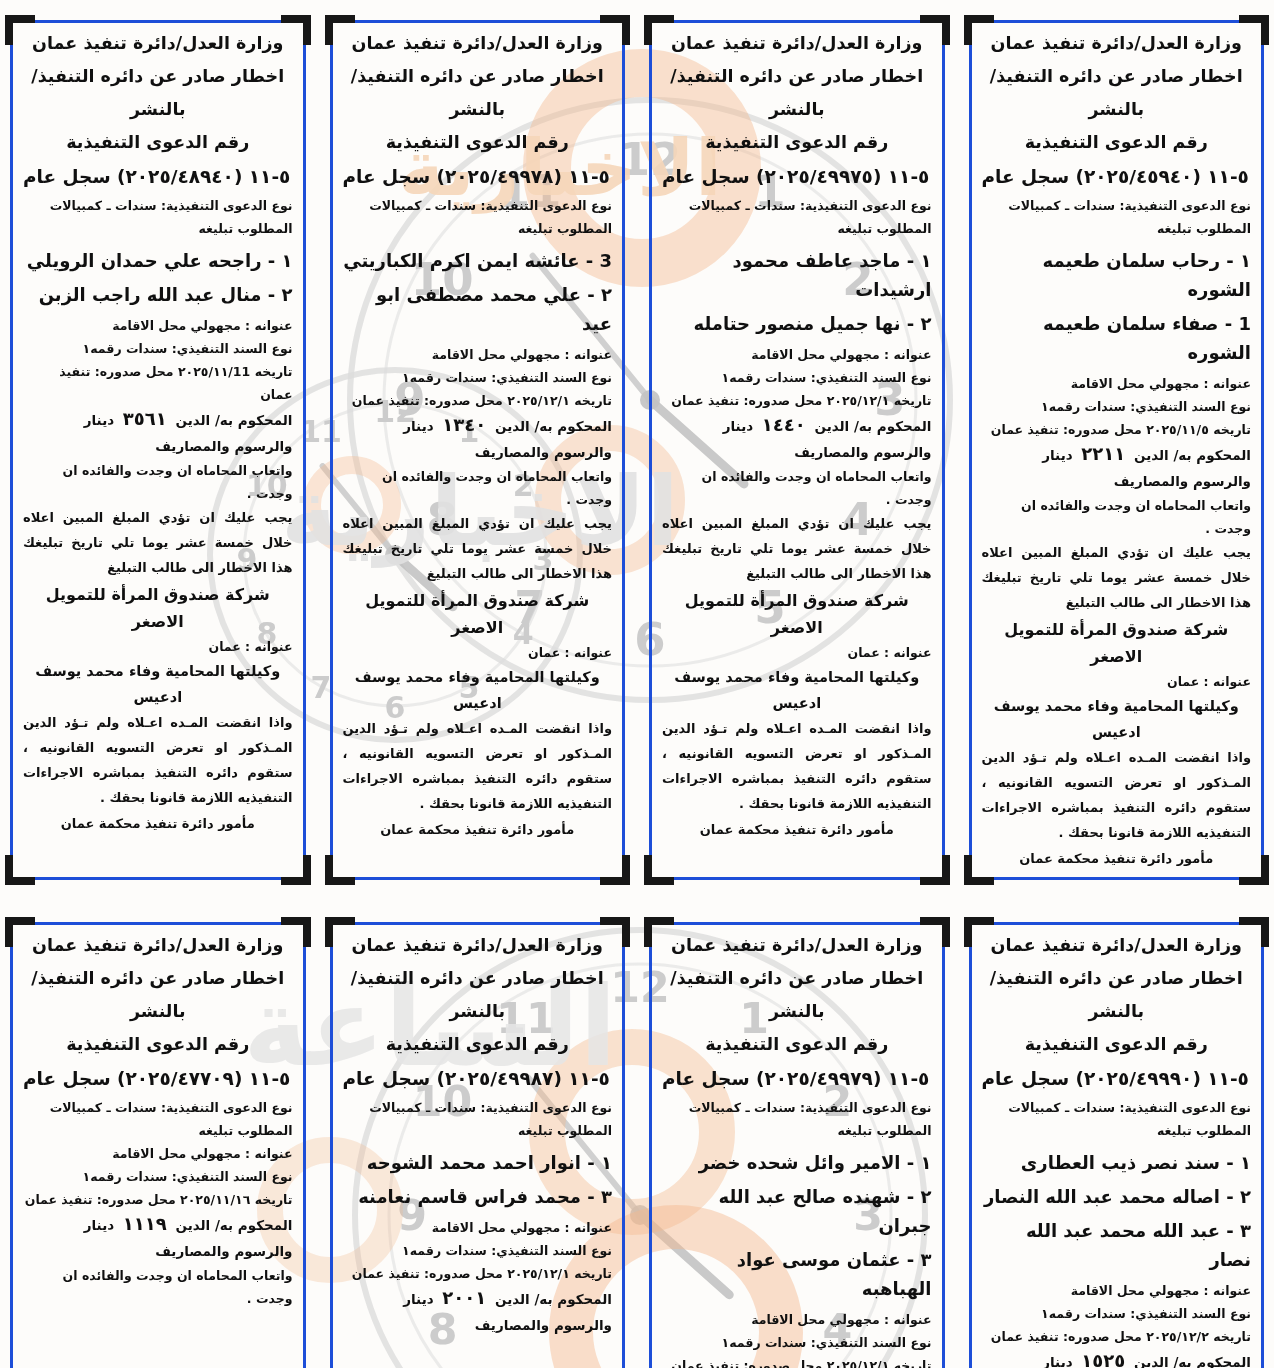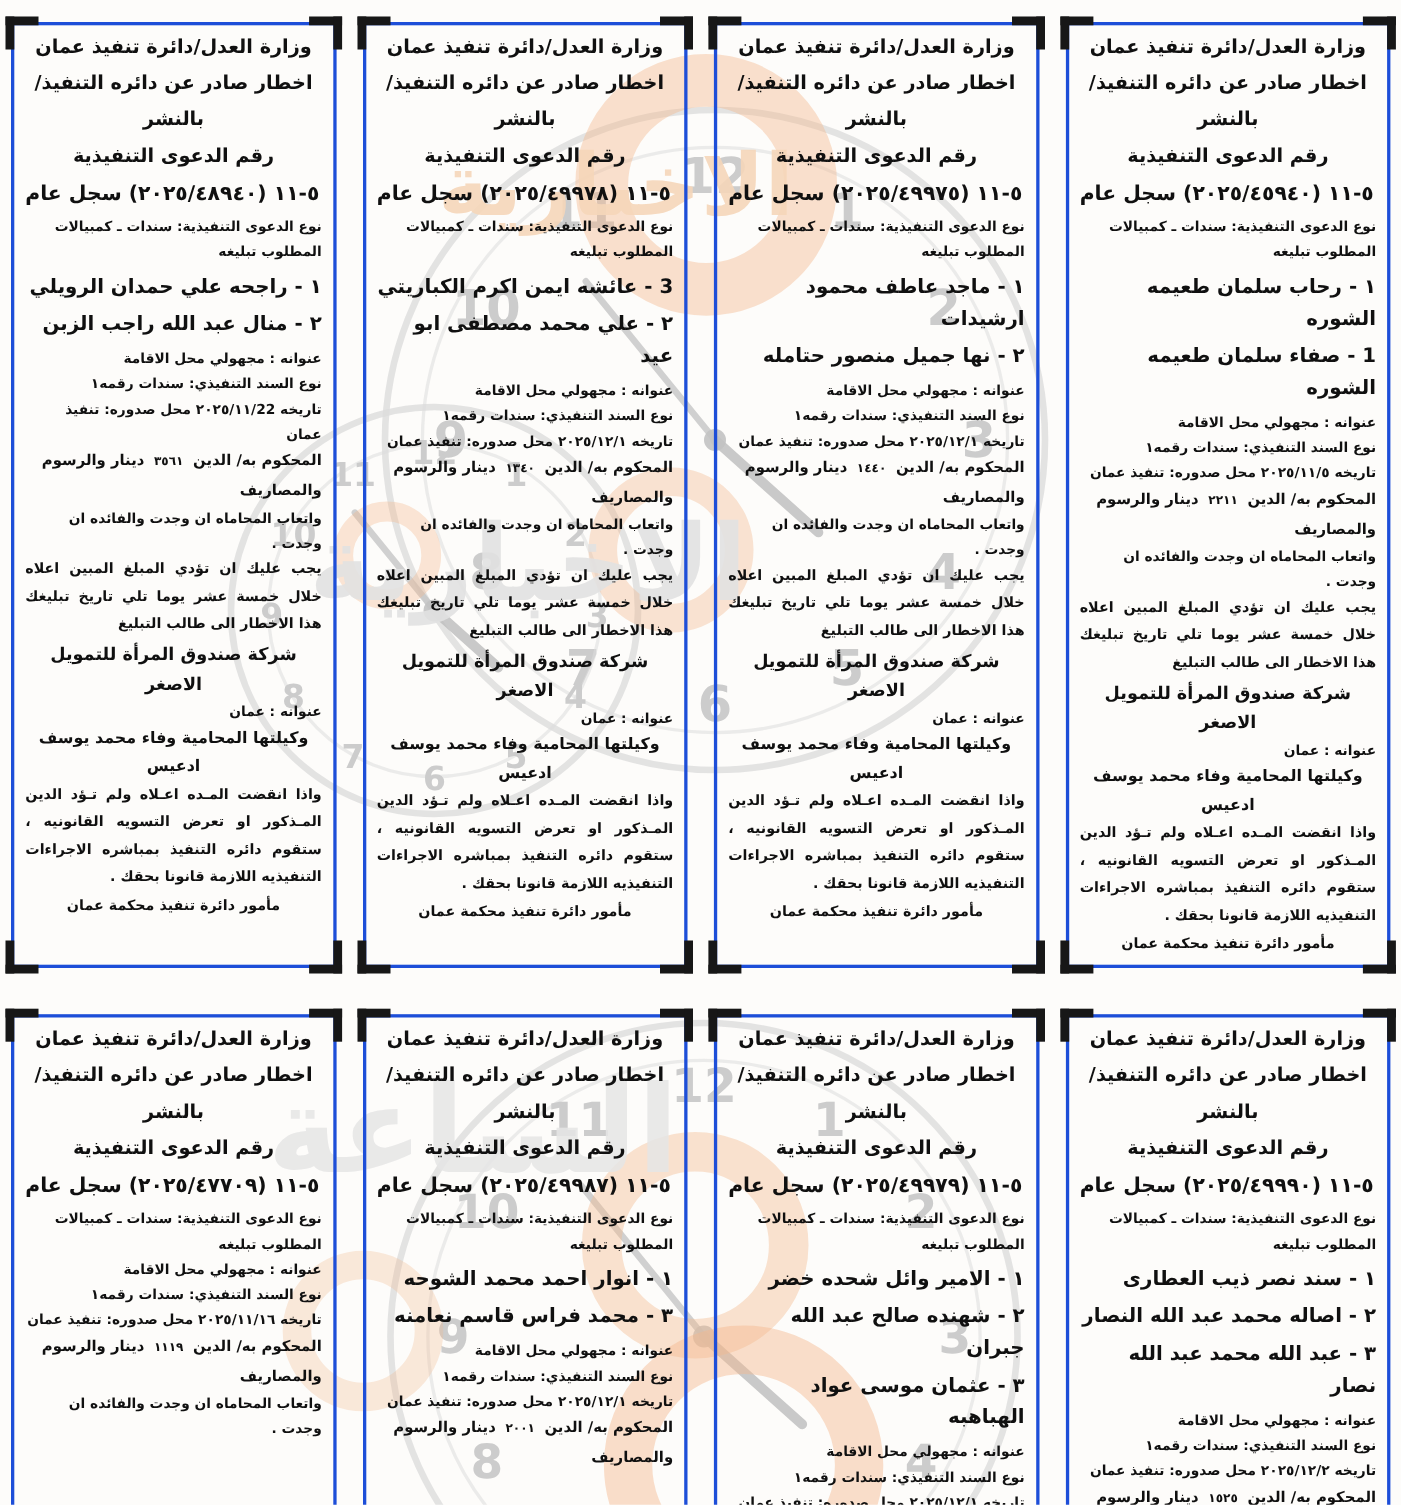--- a/index.html
+++ b/index.html
@@ -44,21 +44,21 @@
     font-size:12.5px;font-weight:700;line-height:23px;text-align:right;
   }
   .names{margin:6px 0 4px 0;}
   .name{
     text-align:right;font-weight:700;
     font-size:18px;line-height:29px;margin:5px 0;
   }
   .judgment{
     font-size:13.5px;font-weight:700;line-height:26px;text-align:right;
   }
-  .amount{font-size:11px;padding:0 4px;}
+  .amount{font-size:18px;padding:0 4px;}
   .para{
     font-size:13px;font-weight:700;line-height:25px;
     text-align:justify;text-align-last:right;
   }
   .company{
     text-align:center;font-weight:700;
     font-size:16px;line-height:27px;margin-top:1px;
   }
   .attorney{
     text-align:center;font-weight:700;
@@ -284,21 +284,21 @@
 
       <div class="names">
           <div class="name">١ - راجحه علي حمدان الرويلي</div>
           <div class="name">٢ - منال عبد الله راجب الزبن</div>
         </div>
 
       <div class="small">عنوانه : مجهولي محل الاقامة</div>
       <div class="small">نوع السند التنفيذي: سندات  رقمه١</div>
       <div class="small">
         <span>تاريخه</span>
-        <span>٢٠٢٥/١١/22</span>
+        <span>٢٠٢٥/١١/11</span>
         <span>محل صدوره: تنفيذ عمان</span>
       </div>
 
       <div class="judgment">
         <span>المحكوم به/ الدين</span>
         <span class="amount">٣٥٦١</span>
         <span>دينار والرسوم والمصاريف</span>
       </div>
       <div class="small">واتعاب المحاماه ان وجدت والفائده ان وجدت .</div>
       <div class="para">يجب عليك ان تؤدي المبلغ المبين اعلاه خلال خمسة عشر يوما تلي تاريخ تبليغك هذا الاخطار الى طالب التبليغ</div>

